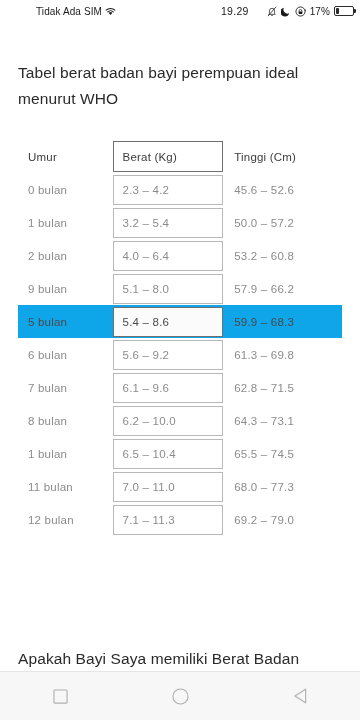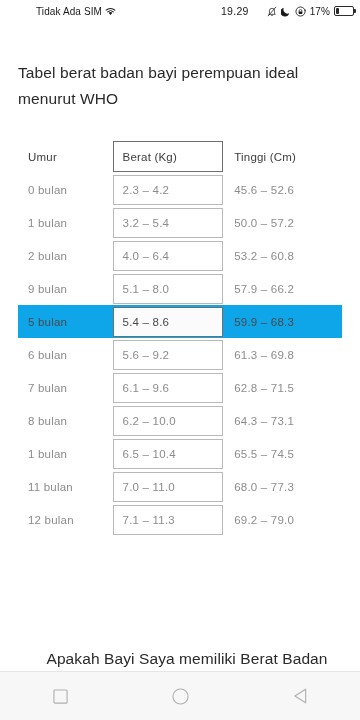--- a/index.html
+++ b/index.html
@@ -150,21 +150,20 @@
   #footer-heading {
     position: absolute;
     left: 18px;
     right: 4px;
     bottom: 0px;
     font-size: 15.5px;
     line-height: 24px;
     color: #2a2a2a;
     letter-spacing: 0.1px;
     white-space: nowrap;
-    text-align: center;
   }
 
   
   #nav-bar {
     position: absolute;
     left: 0; bottom: 0;
     width: 360px;
     height: 49px;
     background: #f7f7f7;
     border-top: 1px solid #e6e6e6;

